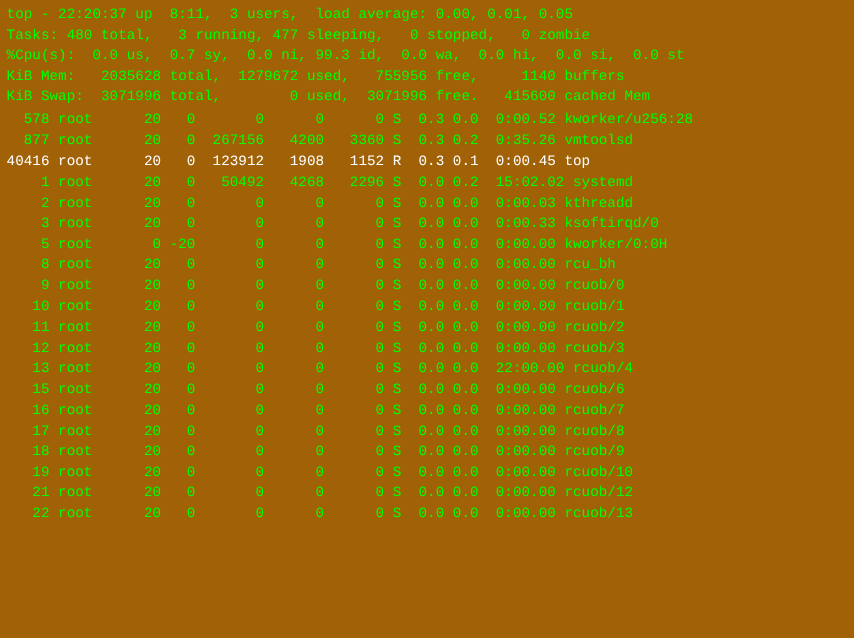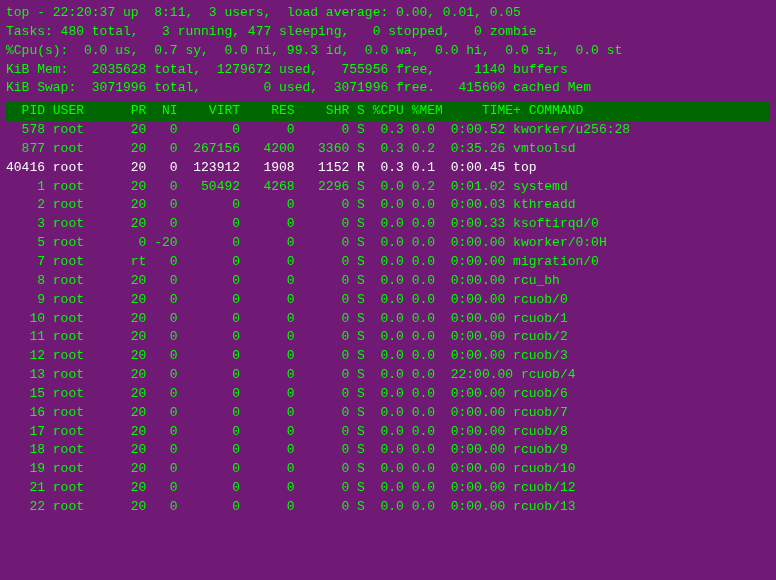--- a/index.html
+++ b/index.html
@@ -12,21 +12,21 @@
       background-color: #1a1a1a;
       color: #00ff00;
       font-family: 'Courier New', Courier, monospace;
       font-size: 13px;
       width: 776px;
       height: 580px;
       overflow: hidden;
     }
 
     .terminal {
-      background-color: #701a75;
+      background-color: #a16207;
       padding: 4px 6px;
       width: 776px;
       height: 580px;
       overflow: hidden;
     }
 
     .header-section {
       margin-bottom: 2px;
     }
 
@@ -60,31 +60,29 @@
 
 <div class="terminal">
   <div class="header-section">
     <div class="header-line">top - 22:20:37 up  8:11,  3 users,  load average: 0.00, 0.01, 0.05</div>
     <div class="header-line">Tasks: 480 total,   3 running, 477 sleeping,   0 stopped,   0 zombie</div>
     <div class="header-line">%Cpu(s):  0.0 us,  0.7 sy,  0.0 ni, 99.3 id,  0.0 wa,  0.0 hi,  0.0 si,  0.0 st</div>
     <div class="header-line">KiB Mem:   2035628 total,  1279672 used,   755956 free,     1140 buffers</div>
     <div class="header-line">KiB Swap:  3071996 total,        0 used,  3071996 free.   415600 cached Mem</div>
   </div>
 
-  <div class="table-header">  PID USER      PR  NI    VIRT    RES    SHR S %CPU %MEM     TIME+ COMMAND</div>
 
   <div id="process-list">
   <div class="process-row">  578 root      20   0       0      0      0 S  0.3 0.0  0:00.52 kworker/u256:28</div>
       <div class="process-row">  877 root      20   0  267156   4200   3360 S  0.3 0.2  0:35.26 vmtoolsd</div>
       <div class="process-row highlighted">40416 root      20   0  123912   1908   1152 R  0.3 0.1  0:00.45 top</div>
-      <div class="process-row">    1 root      20   0   50492   4268   2296 S  0.0 0.2  0:01.02 systemd</div>
+      <div class="process-row">    1 root      20   0   50492   4268   2296 S  0.0 0.2  15:02.02 systemd</div>
       <div class="process-row">    2 root      20   0       0      0      0 S  0.0 0.0  0:00.03 kthreadd</div>
       <div class="process-row">    3 root      20   0       0      0      0 S  0.0 0.0  0:00.33 ksoftirqd/0</div>
       <div class="process-row">    5 root       0 -20       0      0      0 S  0.0 0.0  0:00.00 kworker/0:0H</div>
-      <div class="process-row">    7 root      rt   0       0      0      0 S  0.0 0.0  0:00.00 migration/0</div>
       <div class="process-row">    8 root      20   0       0      0      0 S  0.0 0.0  0:00.00 rcu_bh</div>
       <div class="process-row">    9 root      20   0       0      0      0 S  0.0 0.0  0:00.00 rcuob/0</div>
       <div class="process-row">   10 root      20   0       0      0      0 S  0.0 0.0  0:00.00 rcuob/1</div>
       <div class="process-row">   11 root      20   0       0      0      0 S  0.0 0.0  0:00.00 rcuob/2</div>
       <div class="process-row">   12 root      20   0       0      0      0 S  0.0 0.0  0:00.00 rcuob/3</div>
       <div class="process-row">   13 root      20   0       0      0      0 S  0.0 0.0  22:00.00 rcuob/4</div>
       <div class="process-row">   15 root      20   0       0      0      0 S  0.0 0.0  0:00.00 rcuob/6</div>
       <div class="process-row">   16 root      20   0       0      0      0 S  0.0 0.0  0:00.00 rcuob/7</div>
       <div class="process-row">   17 root      20   0       0      0      0 S  0.0 0.0  0:00.00 rcuob/8</div>
       <div class="process-row">   18 root      20   0       0      0      0 S  0.0 0.0  0:00.00 rcuob/9</div>

